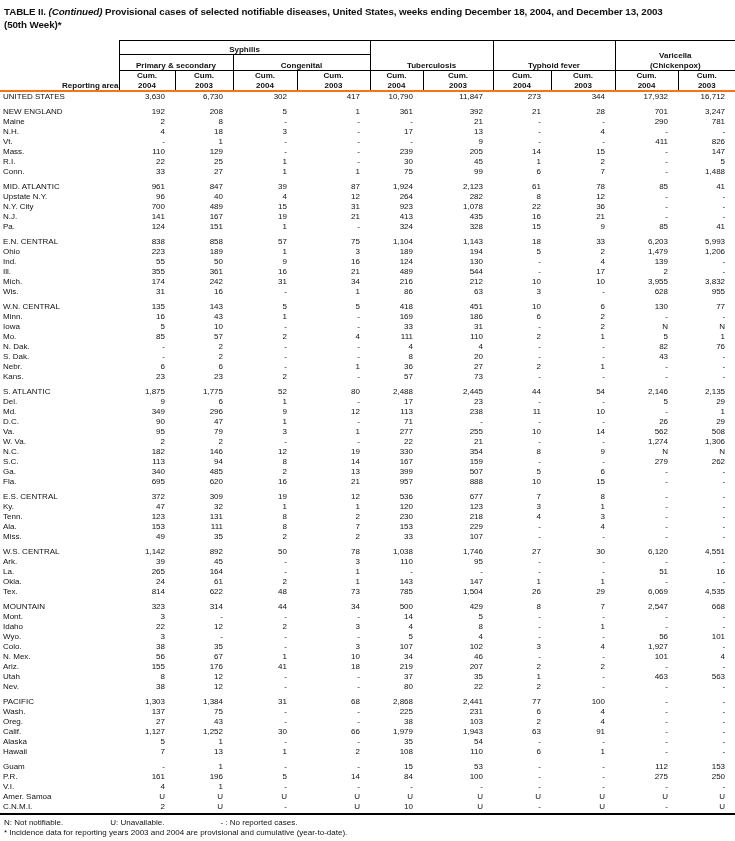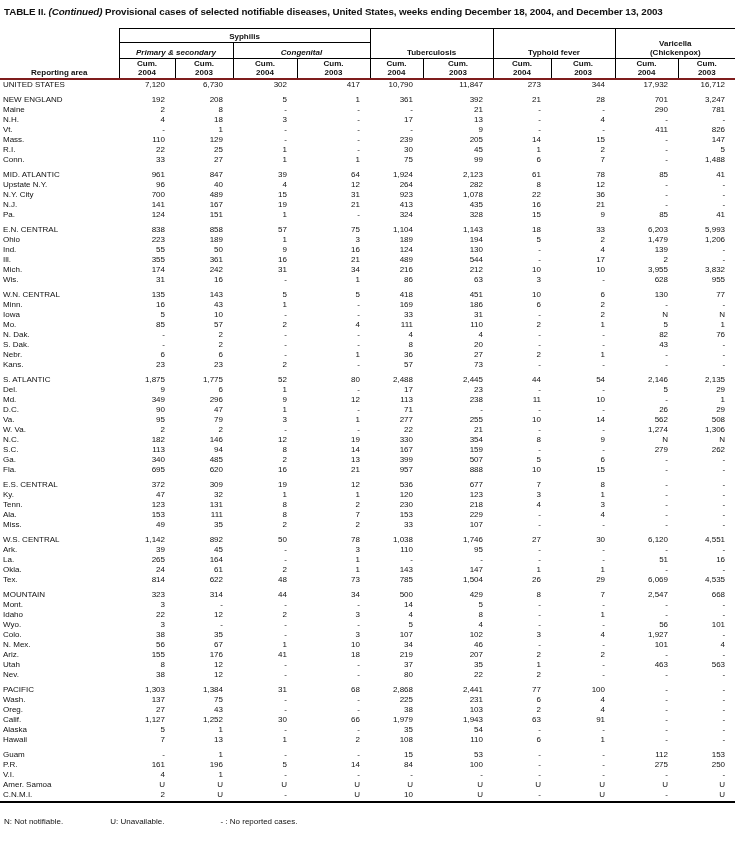--- a/index.html
+++ b/index.html
@@ -28,46 +28,47 @@
     table-layout: fixed;
     width: 735px;
   }
   table.disease th, table.disease td {
     padding: 0;
     font-size: 8px;
     vertical-align: bottom;
     overflow: hidden;
   }
   thead th { font-weight: bold; text-align: center; line-height: 9.5px; }
-  th.area-hd { text-align: center; padding-left: 3px; padding-bottom: 1px; }
+  th.area-hd { text-align: right; padding-left: 3px; padding-bottom: 1px; }
   .bt { border-top: 1px solid #000; }
   .bl { border-left: 1px solid #000; }
   .bb { border-bottom: 1px solid #000; }
-  .hbb { border-bottom: 2px solid #7f1d1d; }
+  .hbb { border-bottom: 2px solid #f97316; }
   tr.hrow1 { height: 14px; }
-  tr.hrow2 { height: 16px; font-style: italic; }
+  tr.hrow2 { height: 16px; }
   tr.hrow3 { height: 19px; }
   thead .cum span { display: block; }
   tbody td { line-height: 10px; white-space: nowrap; }
   tbody td.area { text-align: left; padding-left: 3px; }
   tbody td.num { text-align: right; padding-right: 10px; }
   tbody tr.gap td { height: 5px; line-height: 5px; }
   .table-rule { border-bottom: 2px solid #000; width: 735px; height: 0; margin-top: 1px; }
   .footnotes { margin: 3px 4px 0 4px; font-size: 8px; line-height: 10px; }
-  .legend span { display: inline-block; margin-top: 11px; }
+  .legend span { display: inline-block; }
   .legend .lg0 { width: 104px; }
   .legend .lg1 { width: 108px; }
 </style>
 </head>
 <body>
 
 <div class="page">
 
   <div class="title">
     <div><span>TABLE II.</span> <span class="cont">(Continued)</span> <span>Provisional cases of selected notifiable diseases, United States, weeks ending December 18, 2004, and December 13, 2003</span></div>
+    <div>(50th Week)*</div>
   </div>
 
   <table class="disease">
     <colgroup>
       <col style="width:119px">
         <col style="width:56px">
         <col style="width:58px">
         <col style="width:64px">
         <col style="width:73px">
         <col style="width:53px">
@@ -131,21 +132,21 @@
           </th>
         <th class="cum bl hbb">
             <span>Cum.</span>
             <span>2003</span>
           </th>
       </tr>
     </thead>
     <tbody>
         <tr>
           <td class="area">UNITED STATES</td>
-          <td class="num">7,120</td>
+          <td class="num">3,630</td>
           <td class="num">6,730</td>
           <td class="num">302</td>
           <td class="num">417</td>
           <td class="num">10,790</td>
           <td class="num">11,847</td>
           <td class="num">273</td>
           <td class="num">344</td>
           <td class="num">17,932</td>
           <td class="num">16,712</td>
         </tr>
@@ -244,21 +245,21 @@
           <td class="num">1,488</td>
         </tr>
         <tr class="gap">
           <td colspan="11"></td>
         </tr>
         <tr>
           <td class="area">MID. ATLANTIC</td>
           <td class="num">961</td>
           <td class="num">847</td>
           <td class="num">39</td>
-          <td class="num">64</td>
+          <td class="num">87</td>
           <td class="num">1,924</td>
           <td class="num">2,123</td>
           <td class="num">61</td>
           <td class="num">78</td>
           <td class="num">85</td>
           <td class="num">41</td>
         </tr>
         <tr>
           <td class="area">Upstate N.Y.</td>
           <td class="num">96</td>
@@ -1041,15 +1042,16 @@
   </table>
 
   <div class="table-rule"></div>
 
   <div class="footnotes">
     <div class="legend">
       <span class="lg0">N: Not notifiable.</span>
       <span class="lg1">U: Unavailable.</span>
       <span class="lg2">- : No reported cases.</span>
     </div>
+    <div>* Incidence data for reporting years 2003 and 2004 are provisional and cumulative (year-to-date).</div>
   </div>
 
 </div>
 
 </body></html>

